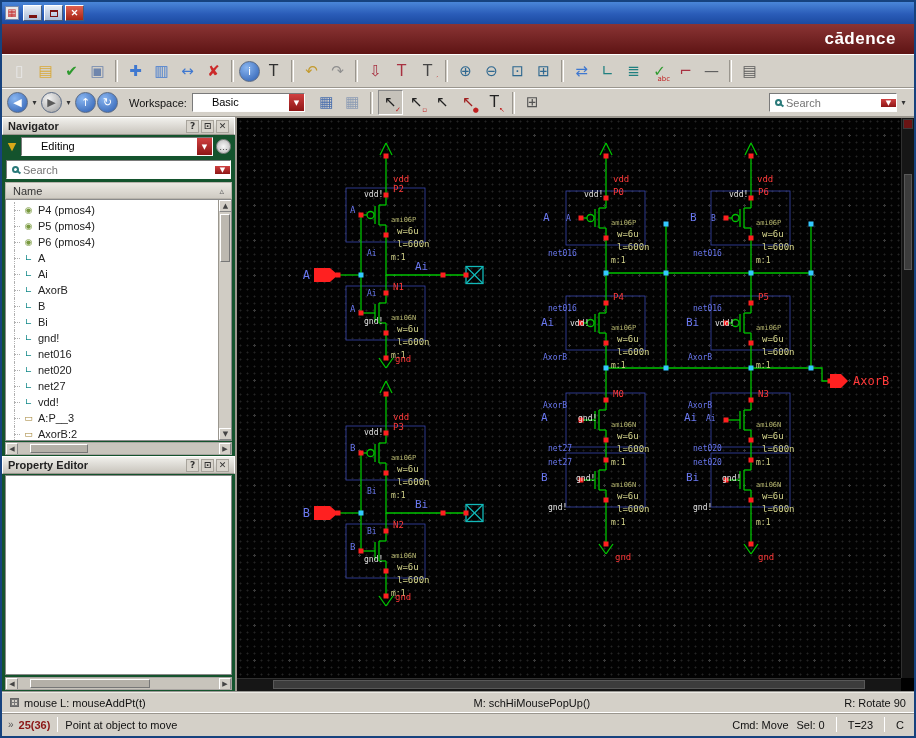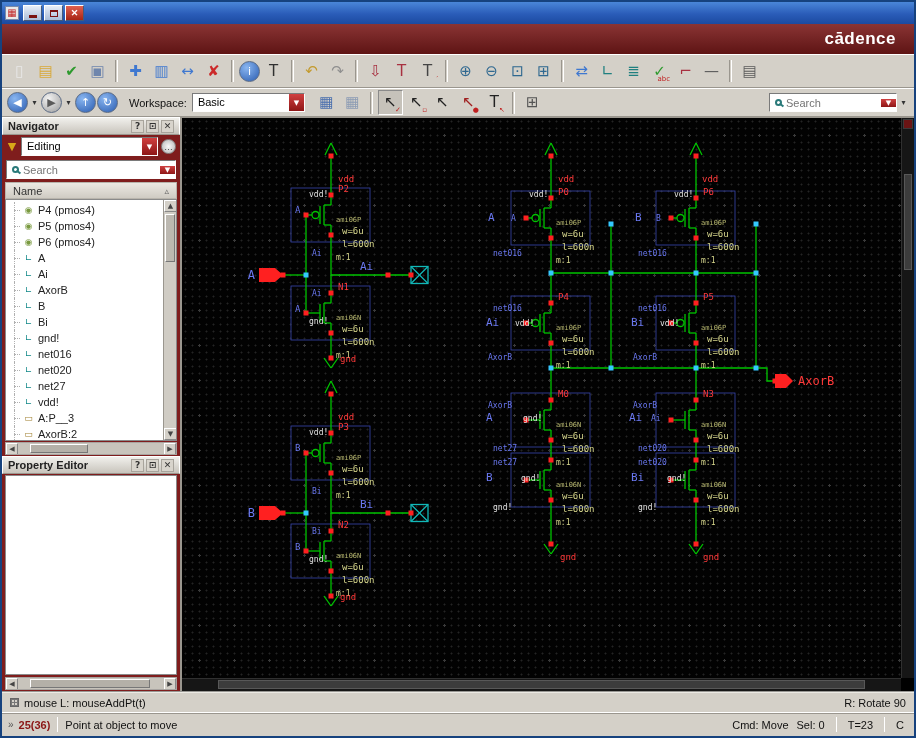--- a/index.html
+++ b/index.html
@@ -39,32 +39,32 @@
   .circ{width:21px;height:21px;border-radius:50%;border:1px solid #5a6a84;}
   .circ.blue{background:radial-gradient(circle at 35% 30%,#8ab6f0,#2a5cb0);} 
   .circ.blue .g{color:#fff;font-size:11px;}
   .circ.gray{background:radial-gradient(circle at 35% 30%,#f2f2f2,#9c9c9c);}
   .circ.gray .g{color:#5a5a5a;font-size:11px;}
   .caret{width:11px;height:21px;}
   .caret .g{font-size:8px;color:#333;}
   .ws-label{font-size:11px;margin:0 4px 0 10px;color:#111;}
   .combo{display:flex;align-items:stretch;background:#fff;border:1px solid;
     border-color:#7a7a7a #fdfdfd #fdfdfd #7a7a7a;height:19px;}
-  .combo .val{font-size:11px;padding:2px 5px;min-width:96px;white-space:nowrap;}
+  .combo .val{font-size:11px;padding:2px 19px;min-width:96px;white-space:nowrap;}
   .drop{width:15px;background:linear-gradient(#d04040,#8e1616);color:#fff;font-size:7px;
     display:flex;align-items:center;justify-content:center;flex:none;font-family:"DejaVu Sans",sans-serif;}
   .searchbox{display:flex;align-items:center;background:#fff;border:1px solid;
     border-color:#7a7a7a #fdfdfd #fdfdfd #7a7a7a;height:19px;padding-left:4px;}
   .searchbox input{border:none;outline:none;width:98px;font-size:11px;
     font-family:"Liberation Sans",sans-serif;background:transparent;padding:0 3px;color:#222;}
   .mag{width:7px;height:7px;border:2px solid #2a7a7a;border-radius:50%;position:relative;flex:none;margin:0 1px;}
   .mag::after{content:"";position:absolute;width:5px;height:2px;background:#2a7a7a;right:-4px;bottom:-2px;transform:rotate(40deg);}
   
   .main{flex:1;display:flex;min-height:0;}
-  .sidebar{width:180px;flex:none;display:flex;flex-direction:column;border-right:2px solid #9a968e;background:#7f1d1d;}
+  .sidebar{width:235px;flex:none;display:flex;flex-direction:column;border-right:2px solid #9a968e;background:#14532d;}
   .phead{height:18px;background:linear-gradient(#f1f0ec,#c8c4bc);border:1px solid #fff;
     border-bottom-color:#9a968e;display:flex;align-items:center;padding:0 5px;font-size:11px;
     font-weight:bold;color:#222;flex:none;}
   .picons{margin-left:auto;display:flex;gap:2px;}
   .pbtn{width:13px;height:13px;font-size:9px;display:flex;align-items:center;justify-content:center;
     border:1px solid #a8a49c;background:#d8d4cc;color:#333;font-family:"DejaVu Sans",sans-serif;}
   .navrow{display:flex;align-items:center;padding:2px 4px;gap:3px;flex:none;}
   .funnel{color:#d8a818;font-size:11px;width:12px;text-align:center;font-family:"DejaVu Sans",sans-serif;}
   .dotbtn{width:15px;height:15px;border-radius:50%;background:radial-gradient(#f8f8f8,#b4b4b4);
     border:1px solid #888;font-size:9px;display:flex;align-items:center;justify-content:center;color:#444;}
@@ -825,20 +825,21 @@
         <div class="thumb"></div>
       </div>
     </div>
   </div>
 
   <div class="status1">
     <span class="s1left">
       <span class="gridicon"></span>
       <span>mouse L: mouseAddPt(t)</span>
     </span>
+    <span class="s1mid">M: schHiMousePopUp()</span>
     <span class="s1right">R: Rotate 90</span>
   </div>
 
   <div class="status2">
     <span class="chev">»</span>
     <span class="counter">25(36)</span>
     <span class="s2sep"></span>
     <span>Point at object to move</span>
     <span class="s2right">
       <span class="s2box">Cmd: Move</span>

